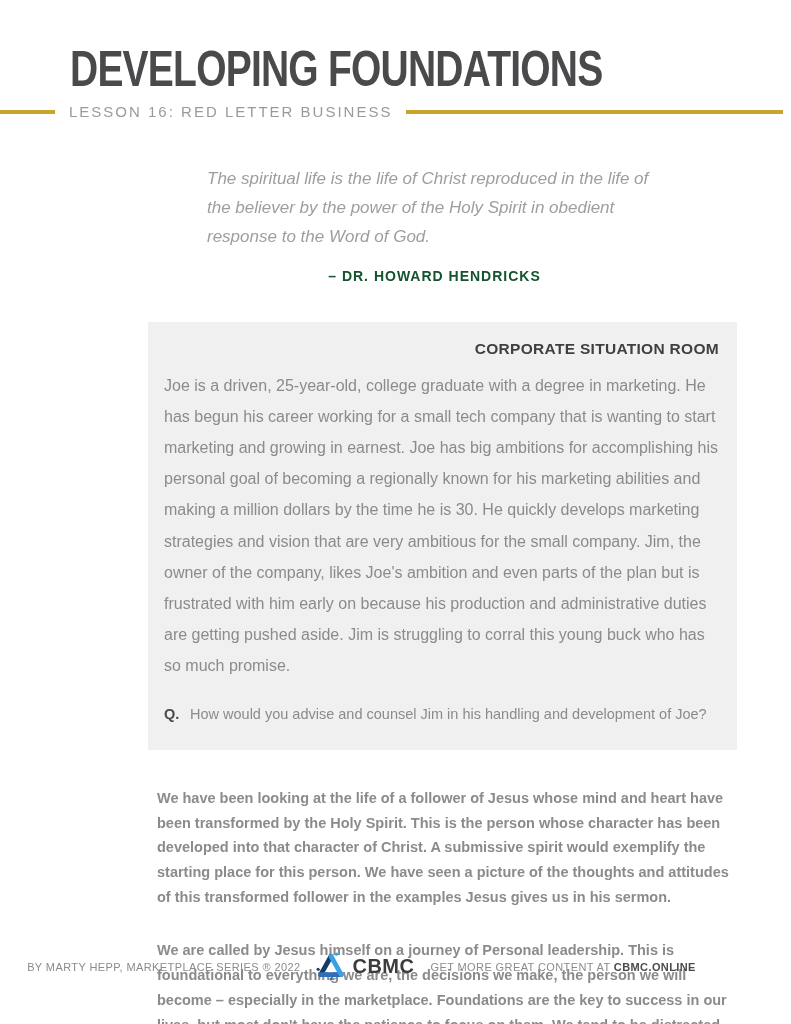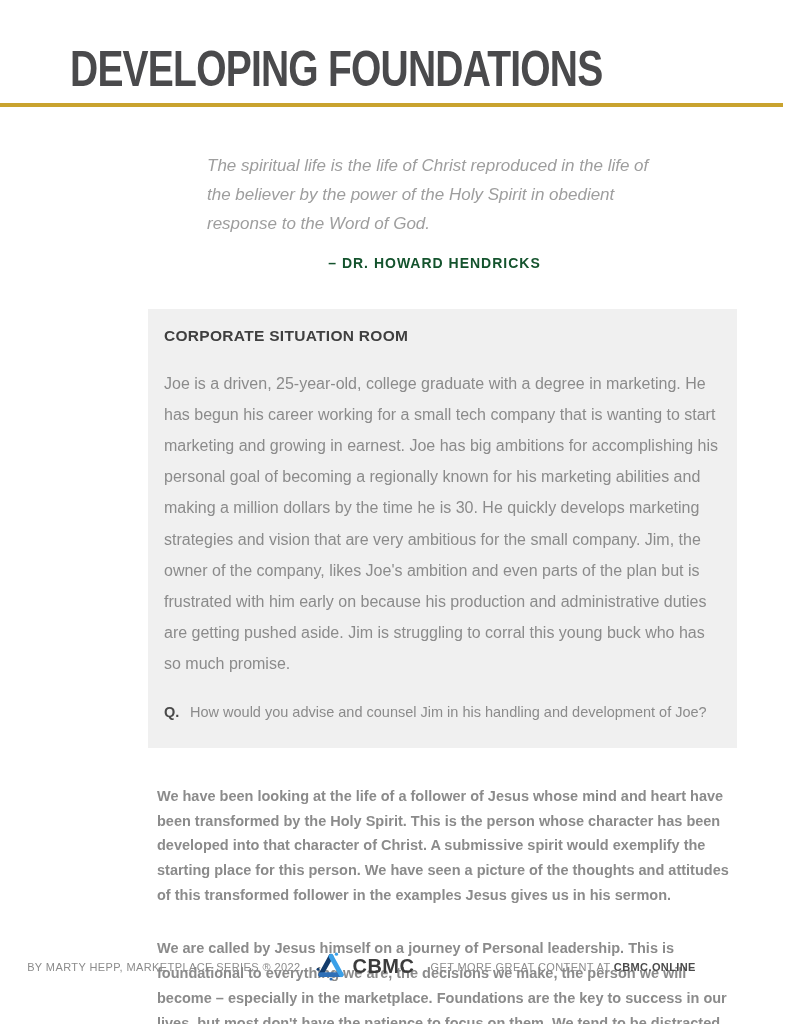--- a/index.html
+++ b/index.html
@@ -64,21 +64,22 @@
     width: 589px;
     box-sizing: border-box;
     background: #f0f0f0;
     padding: 18px 18px 28px 16px;
   }
   .box-heading {
     font-size: 15.5px;
     font-weight: 700;
     color: #3f3f3f;
     letter-spacing: 0.3px;
-    margin-bottom: 23px;
+    margin-bottom: 12px;
+    text-align: right;
   }
   .box-body {
     font-size: 16px;
     line-height: 1.95;
     color: #8b8b8b;
   }
   .q-row {
     display: flex;
     margin-top: 24px;
     font-size: 14.5px;
@@ -119,20 +120,21 @@
     letter-spacing: 0.5px;
   }
   .bold-dark { font-weight: 700; color: #4a4a4a; }
 </style>
 </head>
 <body>
 
 <h1 class="page-title">DEVELOPING FOUNDATIONS</h1>
 <div class="subtitle-row">
   <div class="gold-dash"></div>
+  <div class="subtitle-text">LESSON 16: RED LETTER BUSINESS</div>
   <div class="gold-line"></div>
 </div>
 
 <div class="quote-block">
   <div class="quote-text">The spiritual life is the life of Christ reproduced in the life of the believer by the power of the Holy Spirit in obedient response to the Word of God.</div>
   <div class="quote-attribution">– DR. HOWARD HENDRICKS</div>
 </div>
 
 <div class="situation-box">
   <div class="box-heading">CORPORATE SITUATION ROOM</div>

